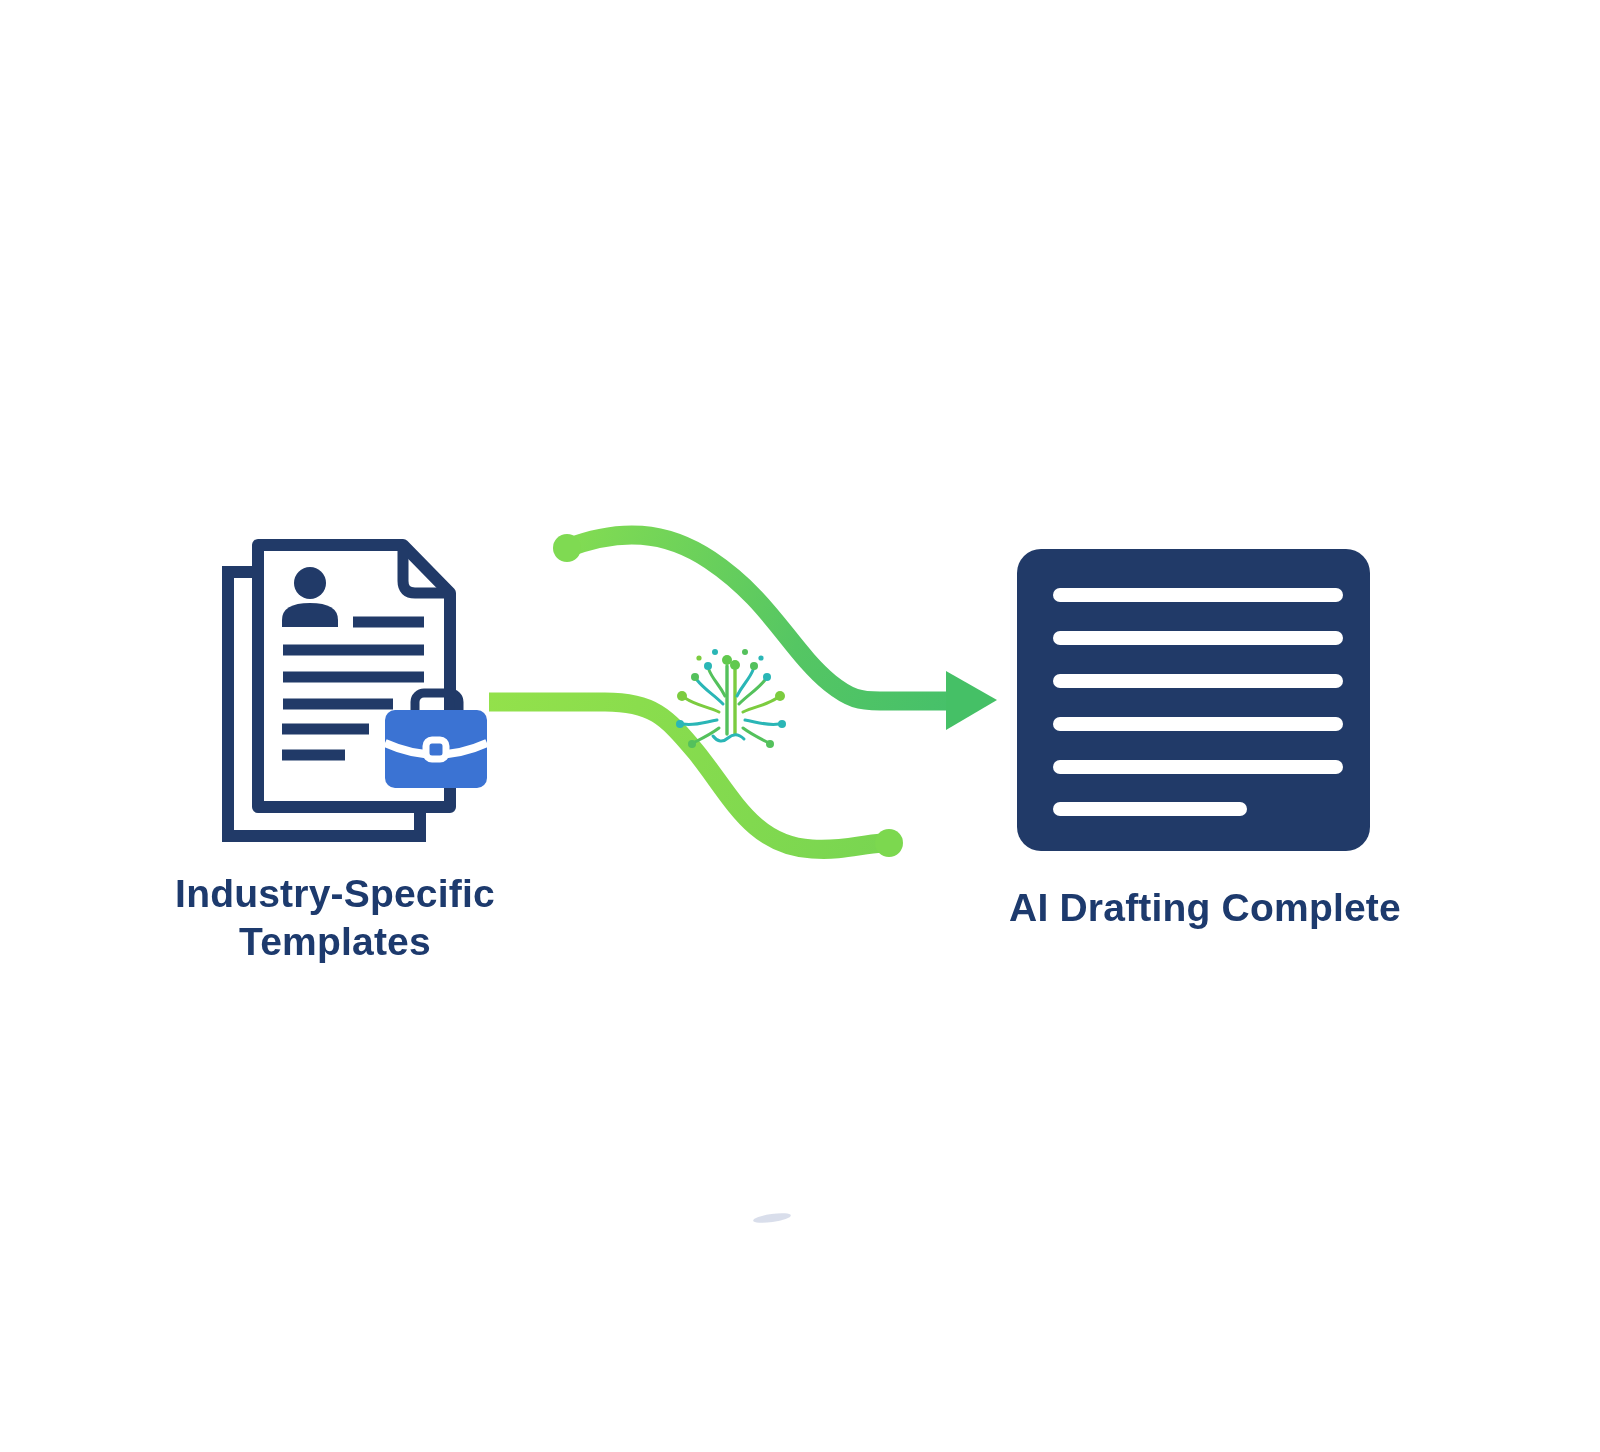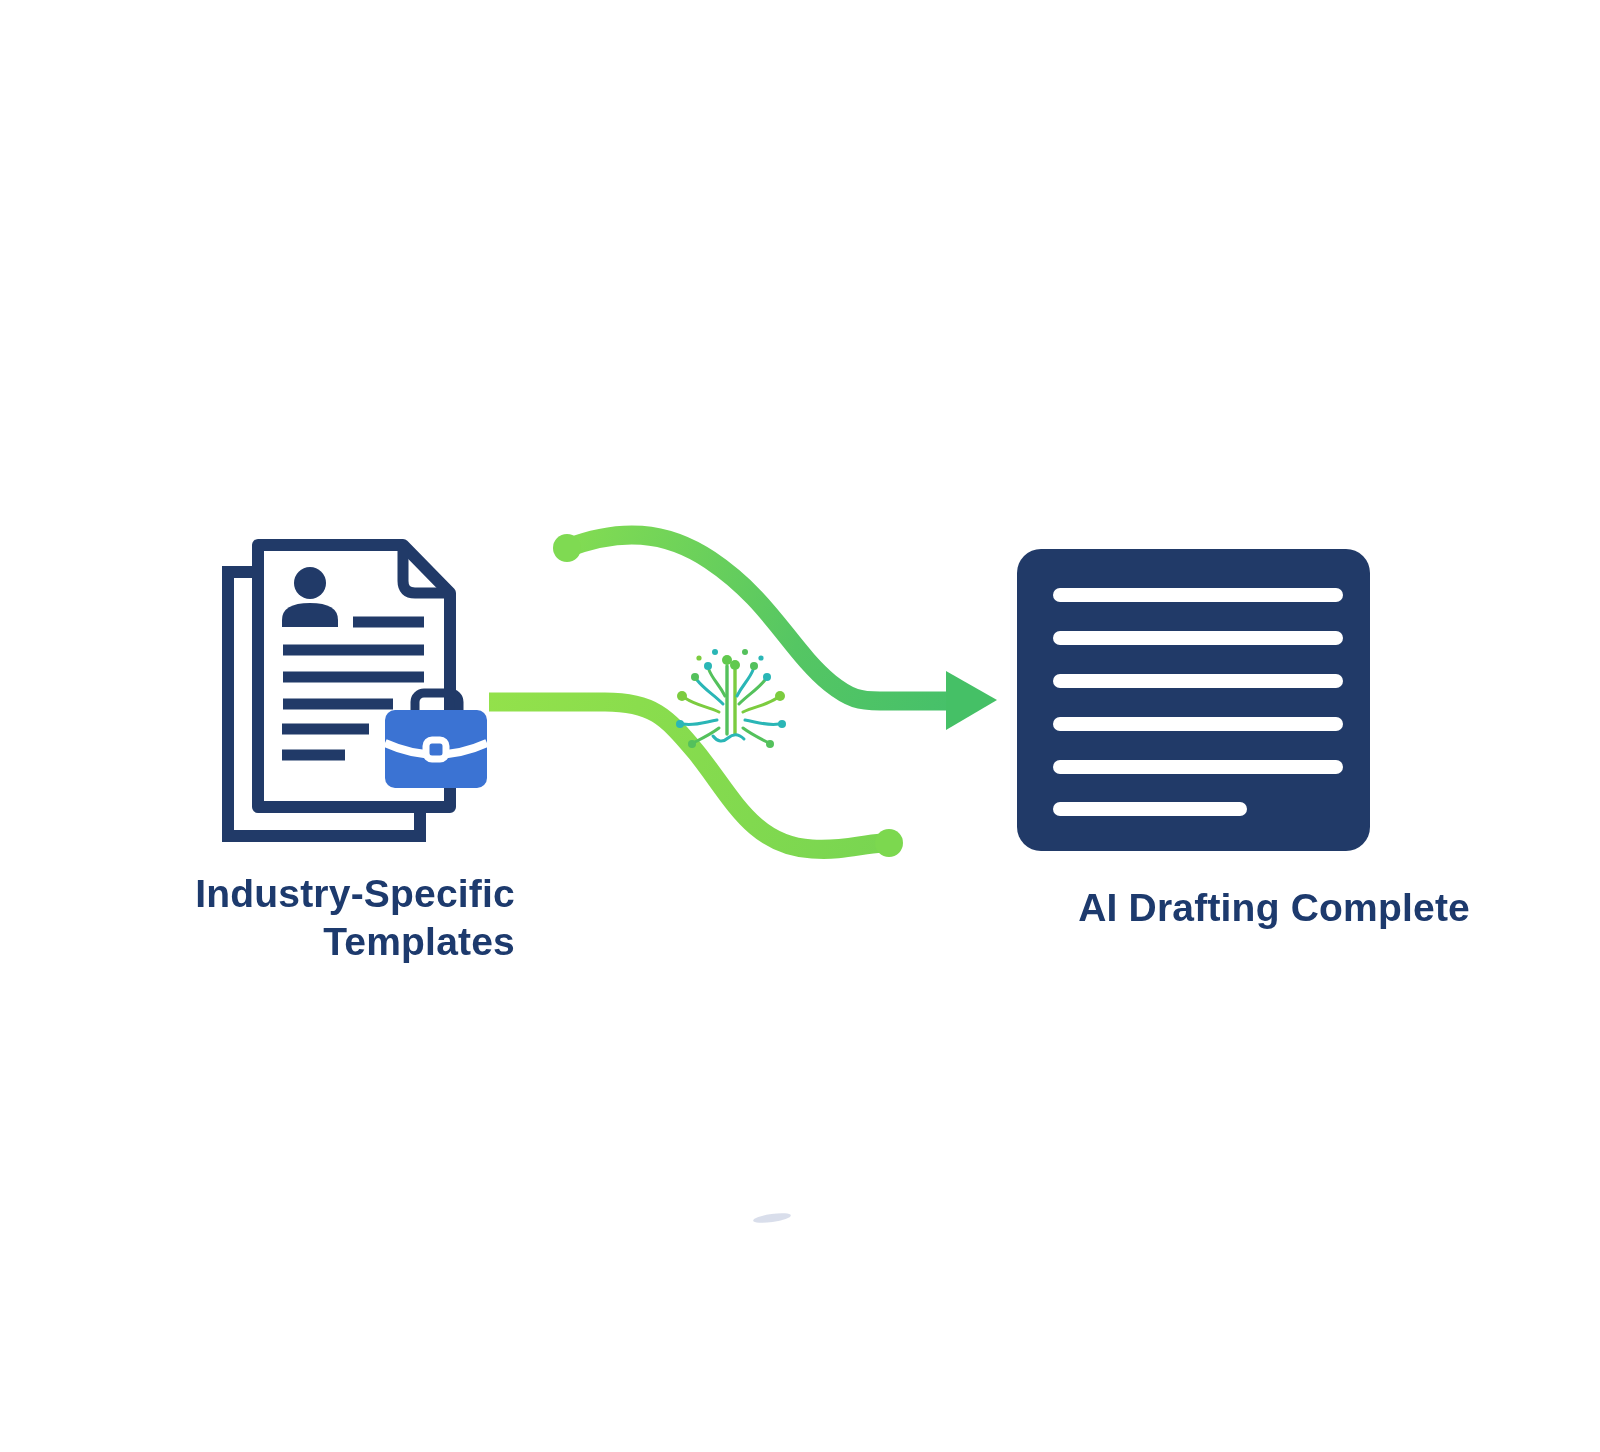--- a/index.html
+++ b/index.html
@@ -8,29 +8,29 @@
     position: relative;
     width: 1600px;
     height: 1452px;
     background: #ffffff;
     overflow: hidden;
     font-family: "Liberation Sans", sans-serif;
   }
   .gfx { position: absolute; left: 0; top: 0; }
   .node-label {
     position: absolute;
-    text-align: right;
+    text-align: center;
     font-weight: 700;
     font-size: 39px;
     line-height: 48px;
     color: #1d3a6d;
     letter-spacing: 0.2px;
   }
   .label-source { left: 155px; top: 870px; width: 360px; }
-  .label-target { left: 1020px; top: 884px; width: 450px; }
+  .label-target { left: 980px; top: 884px; width: 450px; }
 </style>
 </head>
 <body>
 
 <div class="canvas">
 
   <svg class="gfx" width="1600" height="1452" viewBox="0 0 1600 1452">
     <defs>
       <linearGradient id="topGrad" gradientUnits="userSpaceOnUse" x1="567" y1="540" x2="995" y2="700">
         <stop offset="0" stop-color="#83dc52"></stop>

